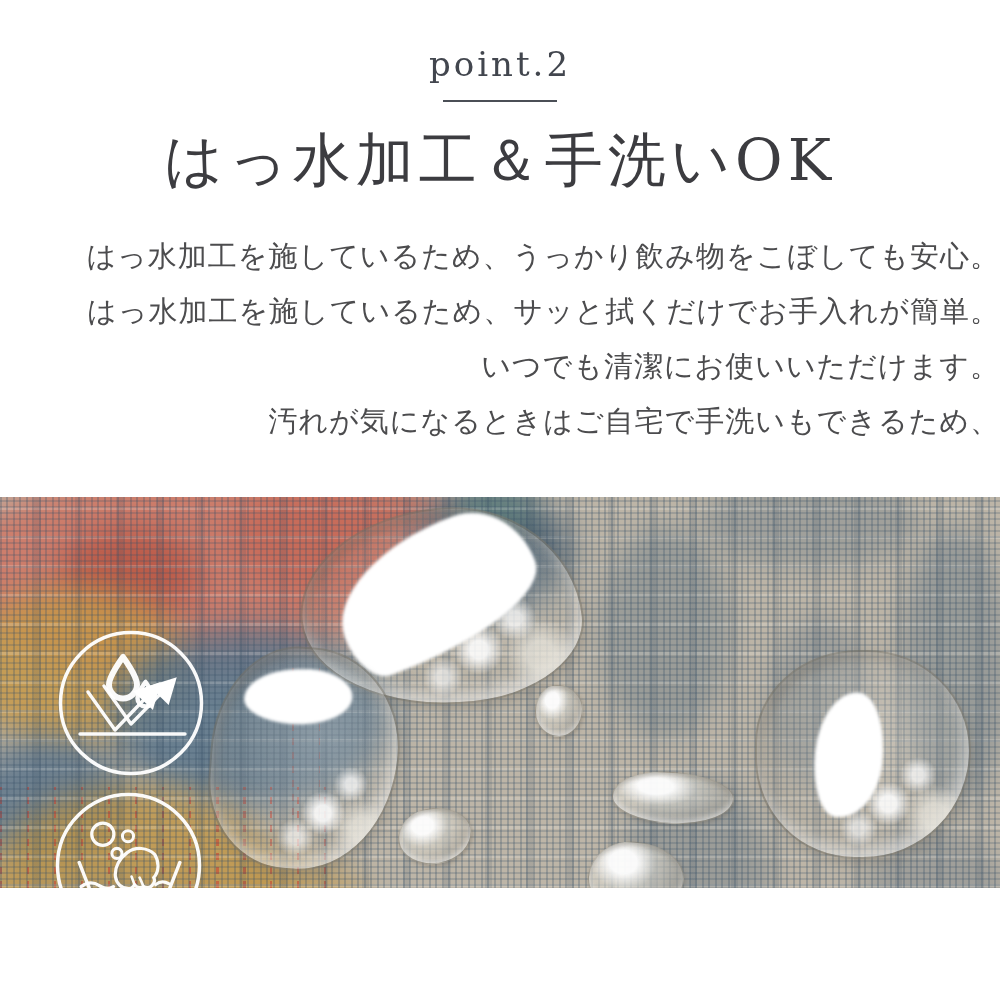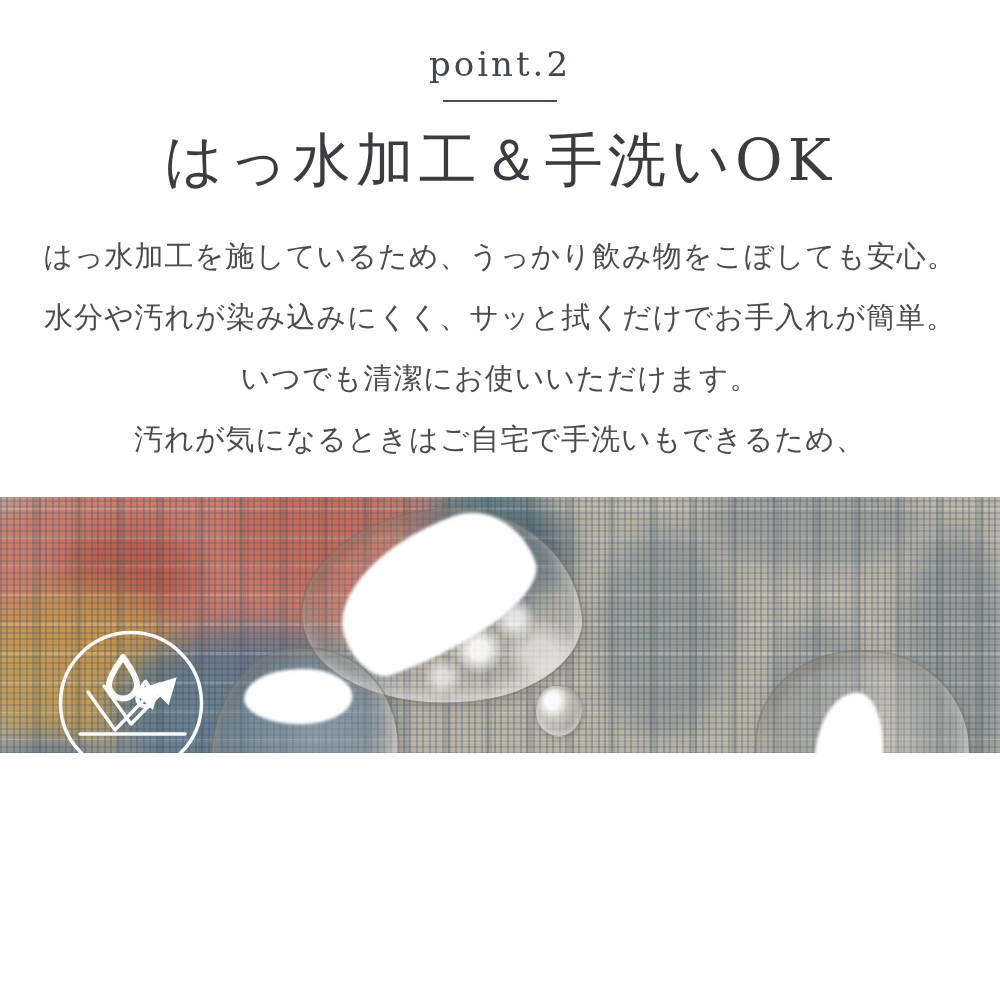--- a/index.html
+++ b/index.html
@@ -1,27 +1,27 @@
 <!DOCTYPE html>
 <html><head>
 <meta charset="utf-8">
 <style>
   html,body{margin:0;padding:0;background:#fff;}
-  .page{position:relative;width:1000px;height:753px;overflow:hidden;background:#c2410c;
+  .page{position:relative;width:1000px;height:888px;overflow:hidden;background:#c2410c;
         font-family:"Liberation Sans","DejaVu Sans",sans-serif;}
 
   
   .top{position:absolute;top:0;left:0;width:1000px;height:497px;background:#fff;text-align:center;}
   .point-label{margin-top:44px;font-family:"DejaVu Serif","Liberation Serif",serif;
                font-size:34px;line-height:1.2;letter-spacing:3px;color:#42464e;}
   .point-underline{width:114px;height:2px;background:#4b4f56;margin:15px auto 0;}
   .heading{margin:24px 0 0;font-family:"DejaVu Serif","Liberation Serif",serif;font-weight:500;
            font-size:58px;line-height:1.2;letter-spacing:5px;color:#3c3c40;}
   .body-text{margin-top:34px;font-size:29px;line-height:55px;letter-spacing:1px;color:#4c4c4e;}
-  .body-text p{margin:6px;}
+  .body-text p{margin:0;text-align:right;}
 
   
   .photo{position:absolute;top:497px;left:0;width:1000px;height:503px;
          background:#bdb5a7;overflow:hidden;}
   .patch{position:absolute;border-radius:50%;z-index:1;}
   .stitches{position:absolute;z-index:2;
     background:repeating-linear-gradient(0deg, rgba(201,62,48,.55) 0 7px, transparent 7px 14px);
     -webkit-mask-image:repeating-linear-gradient(90deg,#000 0 2.5px,transparent 2.5px 27px);
     mask-image:repeating-linear-gradient(90deg,#000 0 2.5px,transparent 2.5px 27px);
     filter:blur(.6px);}
@@ -71,21 +71,21 @@
 <body>
 
 <div class="page">
 
   <div class="top">
     <div class="point-label">point.2</div>
     <div class="point-underline"></div>
     <h1 class="heading">はっ水加工＆手洗いOK</h1>
     <div class="body-text">
       <p>はっ水加工を施しているため、うっかり飲み物をこぼしても安心。</p>
-      <p>水分や汚れが染み込みにくく、サッと拭くだけでお手入れが簡単。</p>
+      <p>はっ水加工を施しているため、サッと拭くだけでお手入れが簡単。</p>
       <p>いつでも清潔にお使いいただけます。</p>
       <p>汚れが気になるときはご自宅で手洗いもできるため、</p>
     </div>
   </div>
 
   <div class="photo">
     <div id="deco-layer">
         <div class="patch" style="left: -50px; top: -30px; width: 450px; height: 210px; background: rgba(205, 122, 104, 0.95); filter: blur(16px);"></div>
         <div class="patch" style="left: 230px; top: -20px; width: 230px; height: 120px; background: rgba(198, 105, 88, 0.9); filter: blur(16px);"></div>
         <div class="patch" style="left: 410px; top: -5px; width: 160px; height: 120px; background: rgba(62, 86, 106, 0.8); filter: blur(16px);"></div>

